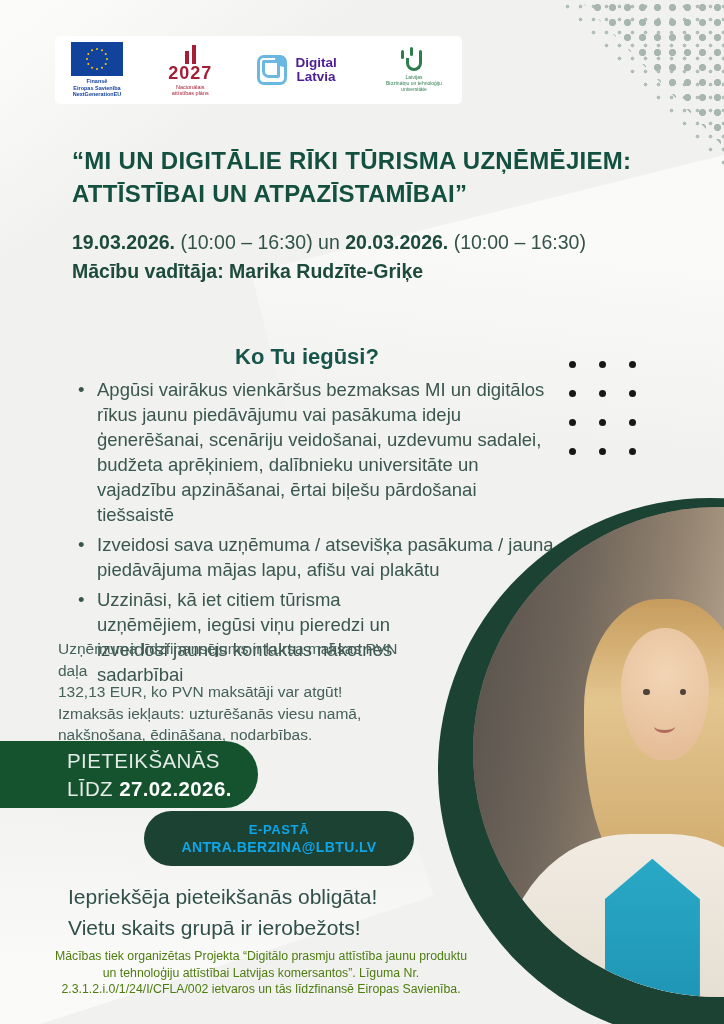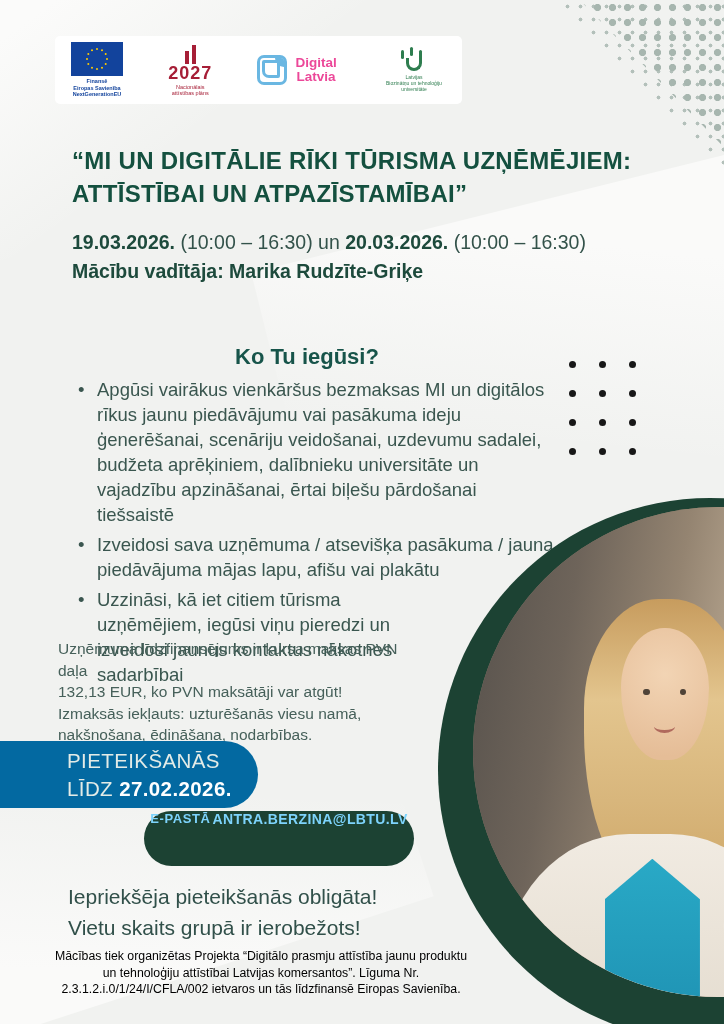--- a/index.html
+++ b/index.html
@@ -57,21 +57,21 @@
     background:#0e4f41; border-radius:2px; }
   .lda-icon::after { content:""; position:absolute; left:0; bottom:0; width:11px; height:11px;
     background:#27b69c; border-radius:2px; border:2px solid #ffffff; }
 
   .dl-block { display:flex; align-items:center; gap:8px; }
   .dl-icon { width:30px; height:30px; border:3.5px solid #6ab7e2; border-radius:7px; position:relative; }
   .dl-icon::before { content:""; position:absolute; left:2px; top:2px; width:12px; height:12px;
     border:3px solid #6ab7e2; border-radius:2px 2px 2px 7px; }
   .dl-icon::after { content:""; position:absolute; right:0px; top:0px; width:9px; height:9px;
     background:#6ab7e2; border-radius:0 3px 0 100%; }
-  .dl-name { font-size:13.5px; line-height:14.5px; font-weight:bold; color:#ec4899; }
+  .dl-name { font-size:13.5px; line-height:14.5px; font-weight:bold; color:#4c1d95; }
 
   .lbtu-block { width:64px; }
   .lbtu-u { width:16px; height:13px; border:3px solid #2e7d4f; border-top:none;
     border-radius:0 0 9px 9px; margin:9px auto 3px; position:relative; }
   .lbtu-u::before { content:""; position:absolute; left:-8px; top:-8px; width:3px; height:9px;
     background:#2e7d4f; border-radius:2px;
     box-shadow:18px 0 0 #2e7d4f, 9px -3px 0 #2e7d4f; }
   .lbtu-caption { font-size:5px; line-height:6px; color:#2e7d4f; }
 
   
@@ -90,36 +90,36 @@
     color:#3a564f; margin-bottom:5px; }
   .benefits-list li::before { content:"•"; position:absolute; left:2px; top:0; color:#3a564f; }
   .benefits-list li:nth-child(3) { max-width:372px; }
 
   
   .cost-note { position:absolute; left:58px; top:638px; width:372px;
     font-size:15.5px; line-height:21.5px; color:#46605a; }
 
   
   .app-banner { position:absolute; left:0; top:741px; width:258px; height:67px;
-    background:#0369a1; border-radius:0 34px 34px 0; color:#e3ebe7;
+    background:#14532d; border-radius:0 34px 34px 0; color:#e3ebe7;
     display:flex; flex-direction:column; justify-content:center; padding-left:67px;
     font-size:20.5px; line-height:28px; letter-spacing:0.4px; }
   .app-banner b { color:#ffffff; }
 
   
   .email-pill { position:absolute; left:144px; top:811px; width:270px; height:55px;
-    background:#1c4233; border-radius:28px; color:#7dd3fc; text-align:center;
-    display:flex; justify-content:center; gap:2px; cursor:pointer; border:none; }
+    background:#1c4233; border-radius:28px; color:#0ea5e9; text-align:center;
+    display:flex; flex-direction:column; justify-content:center; gap:2px; cursor:pointer; border:none; }
   .email-label { font-size:13px; font-weight:bold; letter-spacing:0.6px; }
   .email-address { font-size:14px; font-weight:bold; letter-spacing:0.4px; }
 
   
   .notice { position:absolute; left:68px; top:881px; font-size:21px; line-height:31px; color:#31504a; }
   .footer-note { position:absolute; left:46px; top:948px; width:430px; text-align:center;
-    font-size:12.3px; line-height:16.5px; color:#000000; }
+    font-size:12.3px; line-height:16.5px; color:#4d7c0f; }
 
   
   .dots-grid { position:absolute; left:569px; top:361px; display:grid;
     grid-template-columns:repeat(3,7px); grid-auto-rows:7px; column-gap:23px; row-gap:22px; }
   .dots-grid i { width:7px; height:7px; border-radius:50%; background:#171717; display:block; }
 
   
   .photo-ring { position:absolute; left:438px; top:498px; width:544px; height:544px;
     background:#1c4233; border-radius:50%; }
   .photo { position:absolute; left:473px; top:507px; width:490px; height:490px;

